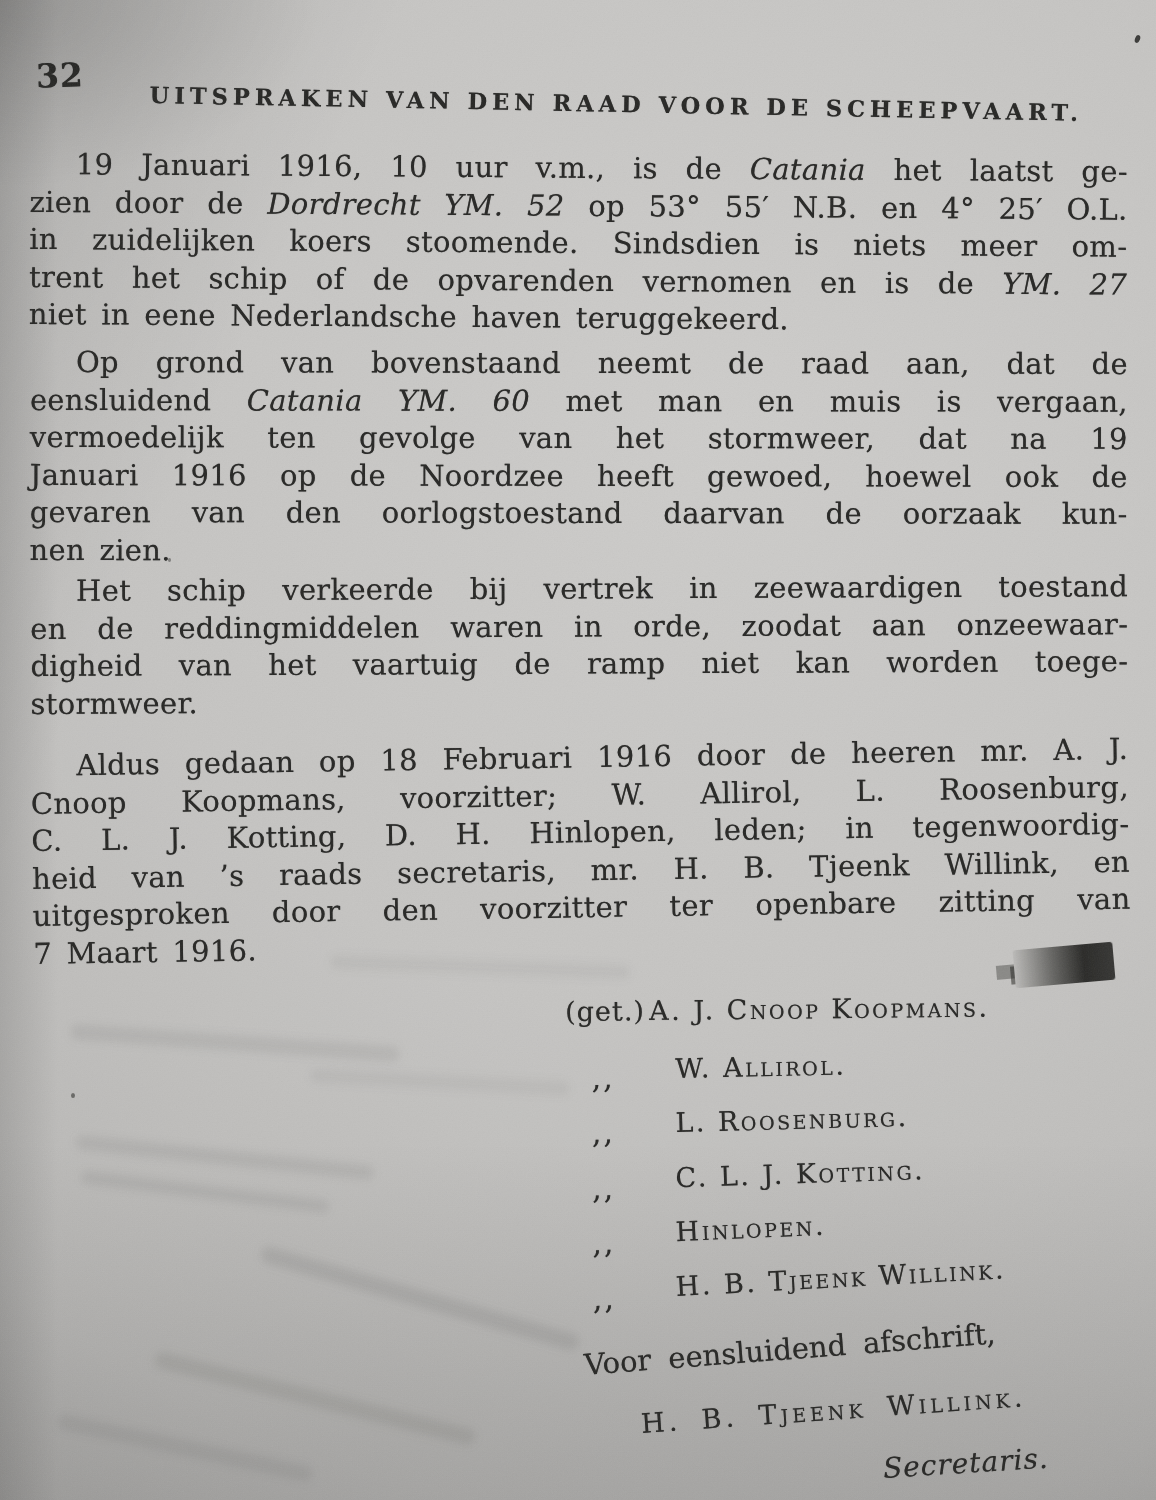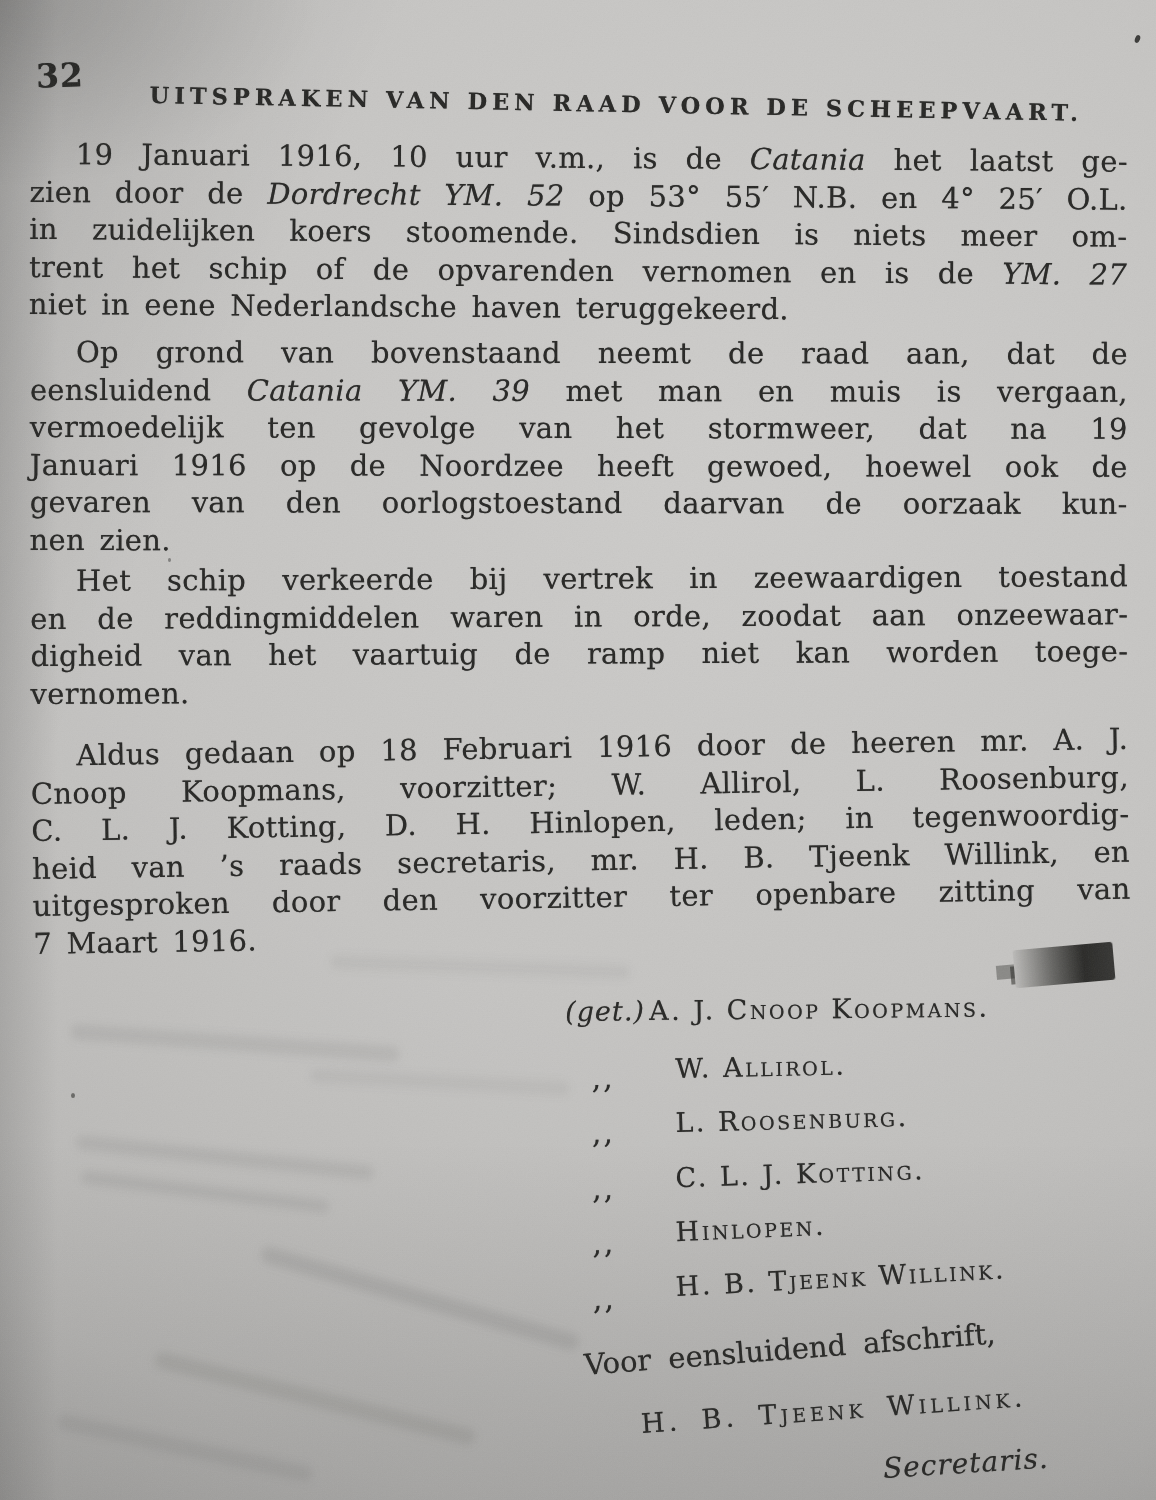--- a/index.html
+++ b/index.html
@@ -26,21 +26,21 @@
   }
   .runhead{
     position:absolute;left:150px;top:82px;width:900px;
     font-size:22.5px;font-weight:bold;letter-spacing:5px;
     transform:rotate(1.1deg);transform-origin:0 0;
     white-space:nowrap;
   }
 
   
   .body{
-    position:absolute;left:30px;top:136px;width:1098px;
+    position:absolute;left:30px;top:146px;width:1098px;
     font-size:29px;line-height:37.5px;word-spacing:5px;letter-spacing:0.3px;
   }
   .para{transform-origin:0 0;}
   .para:nth-child(1){transform:rotate(0.4deg);}
   .para:nth-child(2){margin-top:10px;transform:rotate(0.1deg);}
   .para:nth-child(3){margin-top:4px;transform:rotate(-0.25deg);}
   .para:nth-child(4){margin-top:25px;transform:rotate(-0.9deg);}
   .line{text-align:justify;text-align-last:justify;white-space:normal;}
   .line.first{text-indent:46px;}
   .line.last{text-align-last:left;}
@@ -58,21 +58,21 @@
 
   
   .sigs{position:absolute;left:565px;top:996px;width:560px;font-size:27px;}
   .sig-row{height:55.5px;white-space:nowrap;transform-origin:0 0;}
   .sig-row:nth-child(1){transform:rotate(-0.6deg);}
   .sig-row:nth-child(2){transform:rotate(-1.1deg);}
   .sig-row:nth-child(3){transform:rotate(-1.5deg);}
   .sig-row:nth-child(4){transform:rotate(-1.9deg);}
   .sig-row:nth-child(5){transform:rotate(-2.5deg);}
   .sig-row:nth-child(6){transform:rotate(-3.1deg);}
-  .sig-prefix{display:inline-block;width:84px;font-style:italic;letter-spacing:1px;}
+  .sig-prefix{display:inline-block;width:84px;letter-spacing:1px;}
   .sig-prefix.ditto{font-style:normal;position:relative;top:9px;padding-left:26px;letter-spacing:2px;font-size:30px;}
   .sig-name{font-variant:small-caps;letter-spacing:2.5px;}
 
   
   .closing-line1{
     position:absolute;left:583px;top:1348px;font-size:29px;word-spacing:8px;
     transform:rotate(-4.4deg);transform-origin:0 0;white-space:nowrap;
   }
   .closing-name{
     position:absolute;left:640px;top:1408px;font-size:27px;
@@ -113,31 +113,31 @@
   <div class="body ink">
       <div class="para">
         <div class="line first"><span>19 Januari 1916, 10 uur v.m., is de </span><span class="it">Catania</span><span> het laatst ge-</span></div>
         <div class="line"><span>zien door de </span><span class="it">Dordrecht YM. 52</span><span> op 53° 55′ N.B. en 4° 25′ O.L.</span></div>
         <div class="line"><span>in zuidelijken koers stoomende. Sindsdien is niets meer om-</span></div>
         <div class="line"><span>trent het schip of de opvarenden vernomen en is de </span><span class="it">YM. 27</span></div>
         <div class="line last"><span>niet in eene Nederlandsche haven teruggekeerd.</span></div>
       </div>
       <div class="para">
         <div class="line first"><span>Op grond van bovenstaand neemt de raad aan, dat de</span></div>
-        <div class="line"><span>eensluidend </span><span class="it">Catania YM. 39</span><span> met man en muis is vergaan,</span></div>
+        <div class="line"><span>eensluidend </span><span class="it">Catania YM. 60</span><span> met man en muis is vergaan,</span></div>
         <div class="line"><span>vermoedelijk ten gevolge van het stormweer, dat na 19</span></div>
         <div class="line"><span>Januari 1916 op de Noordzee heeft gewoed, hoewel ook de</span></div>
         <div class="line"><span>gevaren van den oorlogstoestand daarvan de oorzaak kun-</span></div>
         <div class="line last"><span>nen zien.</span></div>
       </div>
       <div class="para">
         <div class="line first"><span>Het schip verkeerde bij vertrek in zeewaardigen toestand</span></div>
         <div class="line"><span>en de reddingmiddelen waren in orde, zoodat aan onzeewaar-</span></div>
         <div class="line"><span>digheid van het vaartuig de ramp niet kan worden toege-</span></div>
-        <div class="line last"><span>vernomen.</span></div>
+        <div class="line last"><span>stormweer.</span></div>
       </div>
       <div class="para">
         <div class="line first"><span>Aldus gedaan op 18 Februari 1916 door de heeren mr. A. J.</span></div>
         <div class="line"><span>Cnoop Koopmans, voorzitter; W. Allirol, L. Roosenburg,</span></div>
         <div class="line"><span>C. L. J. Kotting, D. H. Hinlopen, leden; in tegenwoordig-</span></div>
         <div class="line"><span>heid van ’s raads secretaris, mr. H. B. Tjeenk Willink, en</span></div>
         <div class="line"><span>uitgesproken door den voorzitter ter openbare zitting van</span></div>
         <div class="line last"><span>7 Maart 1916.</span></div>
       </div>
     </div>

